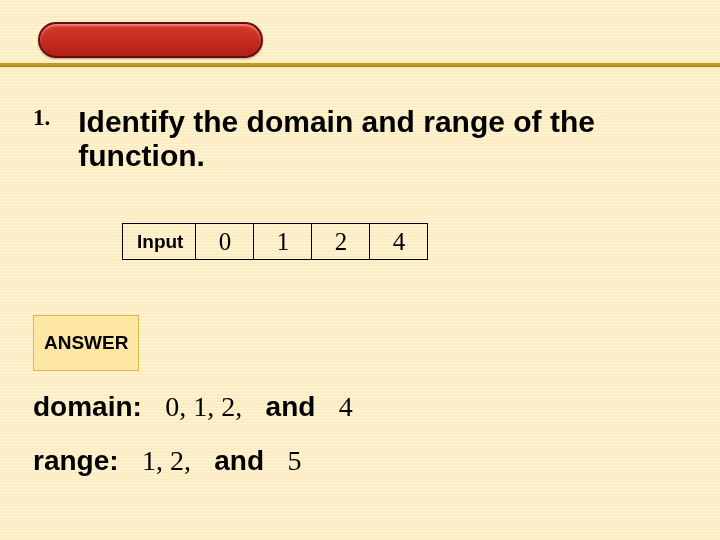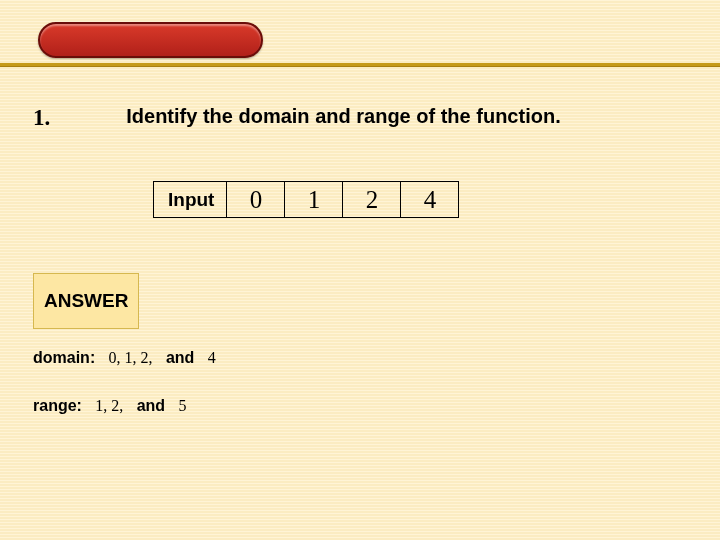--- a/index.html
+++ b/index.html
@@ -48,26 +48,25 @@
     margin-top: 5px;
   }
   .qnum {
     font-family: "Times New Roman", Times, serif;
     font-weight: bold;
     font-size: 23px;
   }
   .qtext {
     font-family: Arial, Helvetica, sans-serif;
     font-weight: bold;
-    font-size: 20px;
-    margin-left: 48px;
+    font-size: 30px;
   }
   .table-wrap {
     margin-top: 50px;
-    margin-left: 120px;
+    margin-left: 89px;
   }
   table.io {
     border-collapse: collapse;
   }
   table.io th, table.io td {
     border: 1.5px solid #000;
     height: 36px;
     vertical-align: middle;
     text-align: center;
   }
@@ -88,34 +87,34 @@
     margin-top: 55px;
     padding: 16px 10px;
     background: #fde7a3;
     border: 1px solid #d6b84f;
     font-family: Arial, Helvetica, sans-serif;
     font-weight: bold;
     font-size: 19px;
   }
   .result {
     margin-top: 20px;
-    font-size: 16px;
+    font-size: 28px;
   }
   .result .lab {
     font-family: Arial, Helvetica, sans-serif;
     font-weight: bold;
   }
   .result .vals {
     font-family: "Times New Roman", Times, serif;
   }
   .result .and {
     font-family: Arial, Helvetica, sans-serif;
     font-weight: bold;
   }
-  .result + .result { margin-top: 30px; }
+  .result + .result { margin-top: 22px; }
 </style>
 </head>
 <body>
 
 <div class="banner"></div>
 <div class="rule"></div>
 
 <div class="content">
 
   <div class="question-row">

